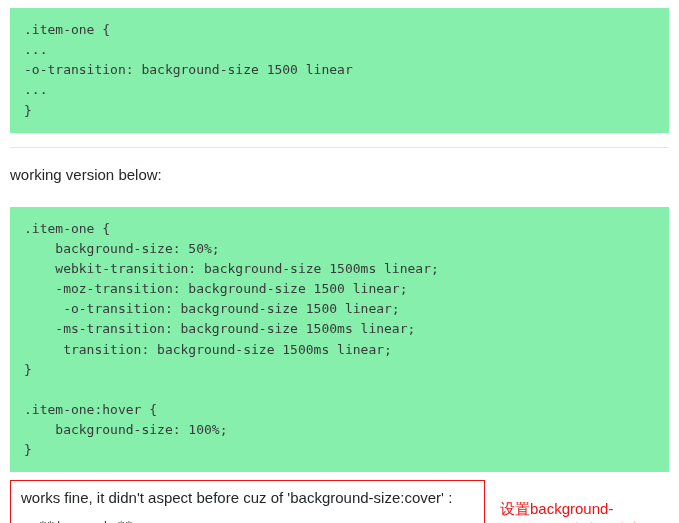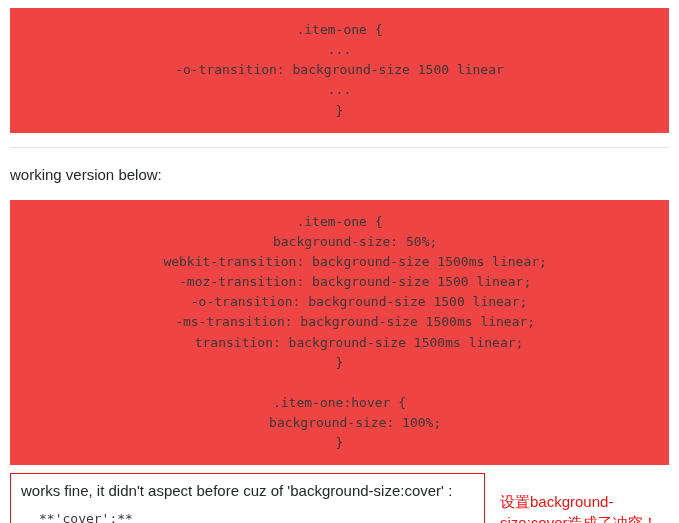--- a/index.html
+++ b/index.html
@@ -6,39 +6,38 @@
   body {
     margin: 0;
     padding: 8px 10px;
     font-family: Arial, Helvetica, sans-serif;
     font-size: 15px;
     color: #242729;
     background: #fff;
     width: 679px;
   }
   pre.code-block {
-    background: #ef4444;
+    background: #86efac;
     padding: 12px 14px;
     margin: 0 0 8px 0;
     font-family: Consolas, Menlo, monospace;
     font-size: 13px;
     line-height: 1.55;
     color: #393939;
     white-space: pre-wrap;
     word-wrap: break-word;
     overflow: hidden;
-    text-align: center;
   }
   hr.sep {
     border: none;
     border-top: 1px solid #e4e6e8;
     margin: 14px 0 18px 0;
   }
   p.para {
-    margin: 12px 0 17px 0;
+    margin: 12px 0 24px 0;
     font-size: 15px;
     color: #242729;
   }
   .highlight-wrapper {
     position: relative;
   }
   .red-box {
     border: 1px solid #e11;
     padding: 8px 10px 4px 10px;
     margin-top: 4px;

